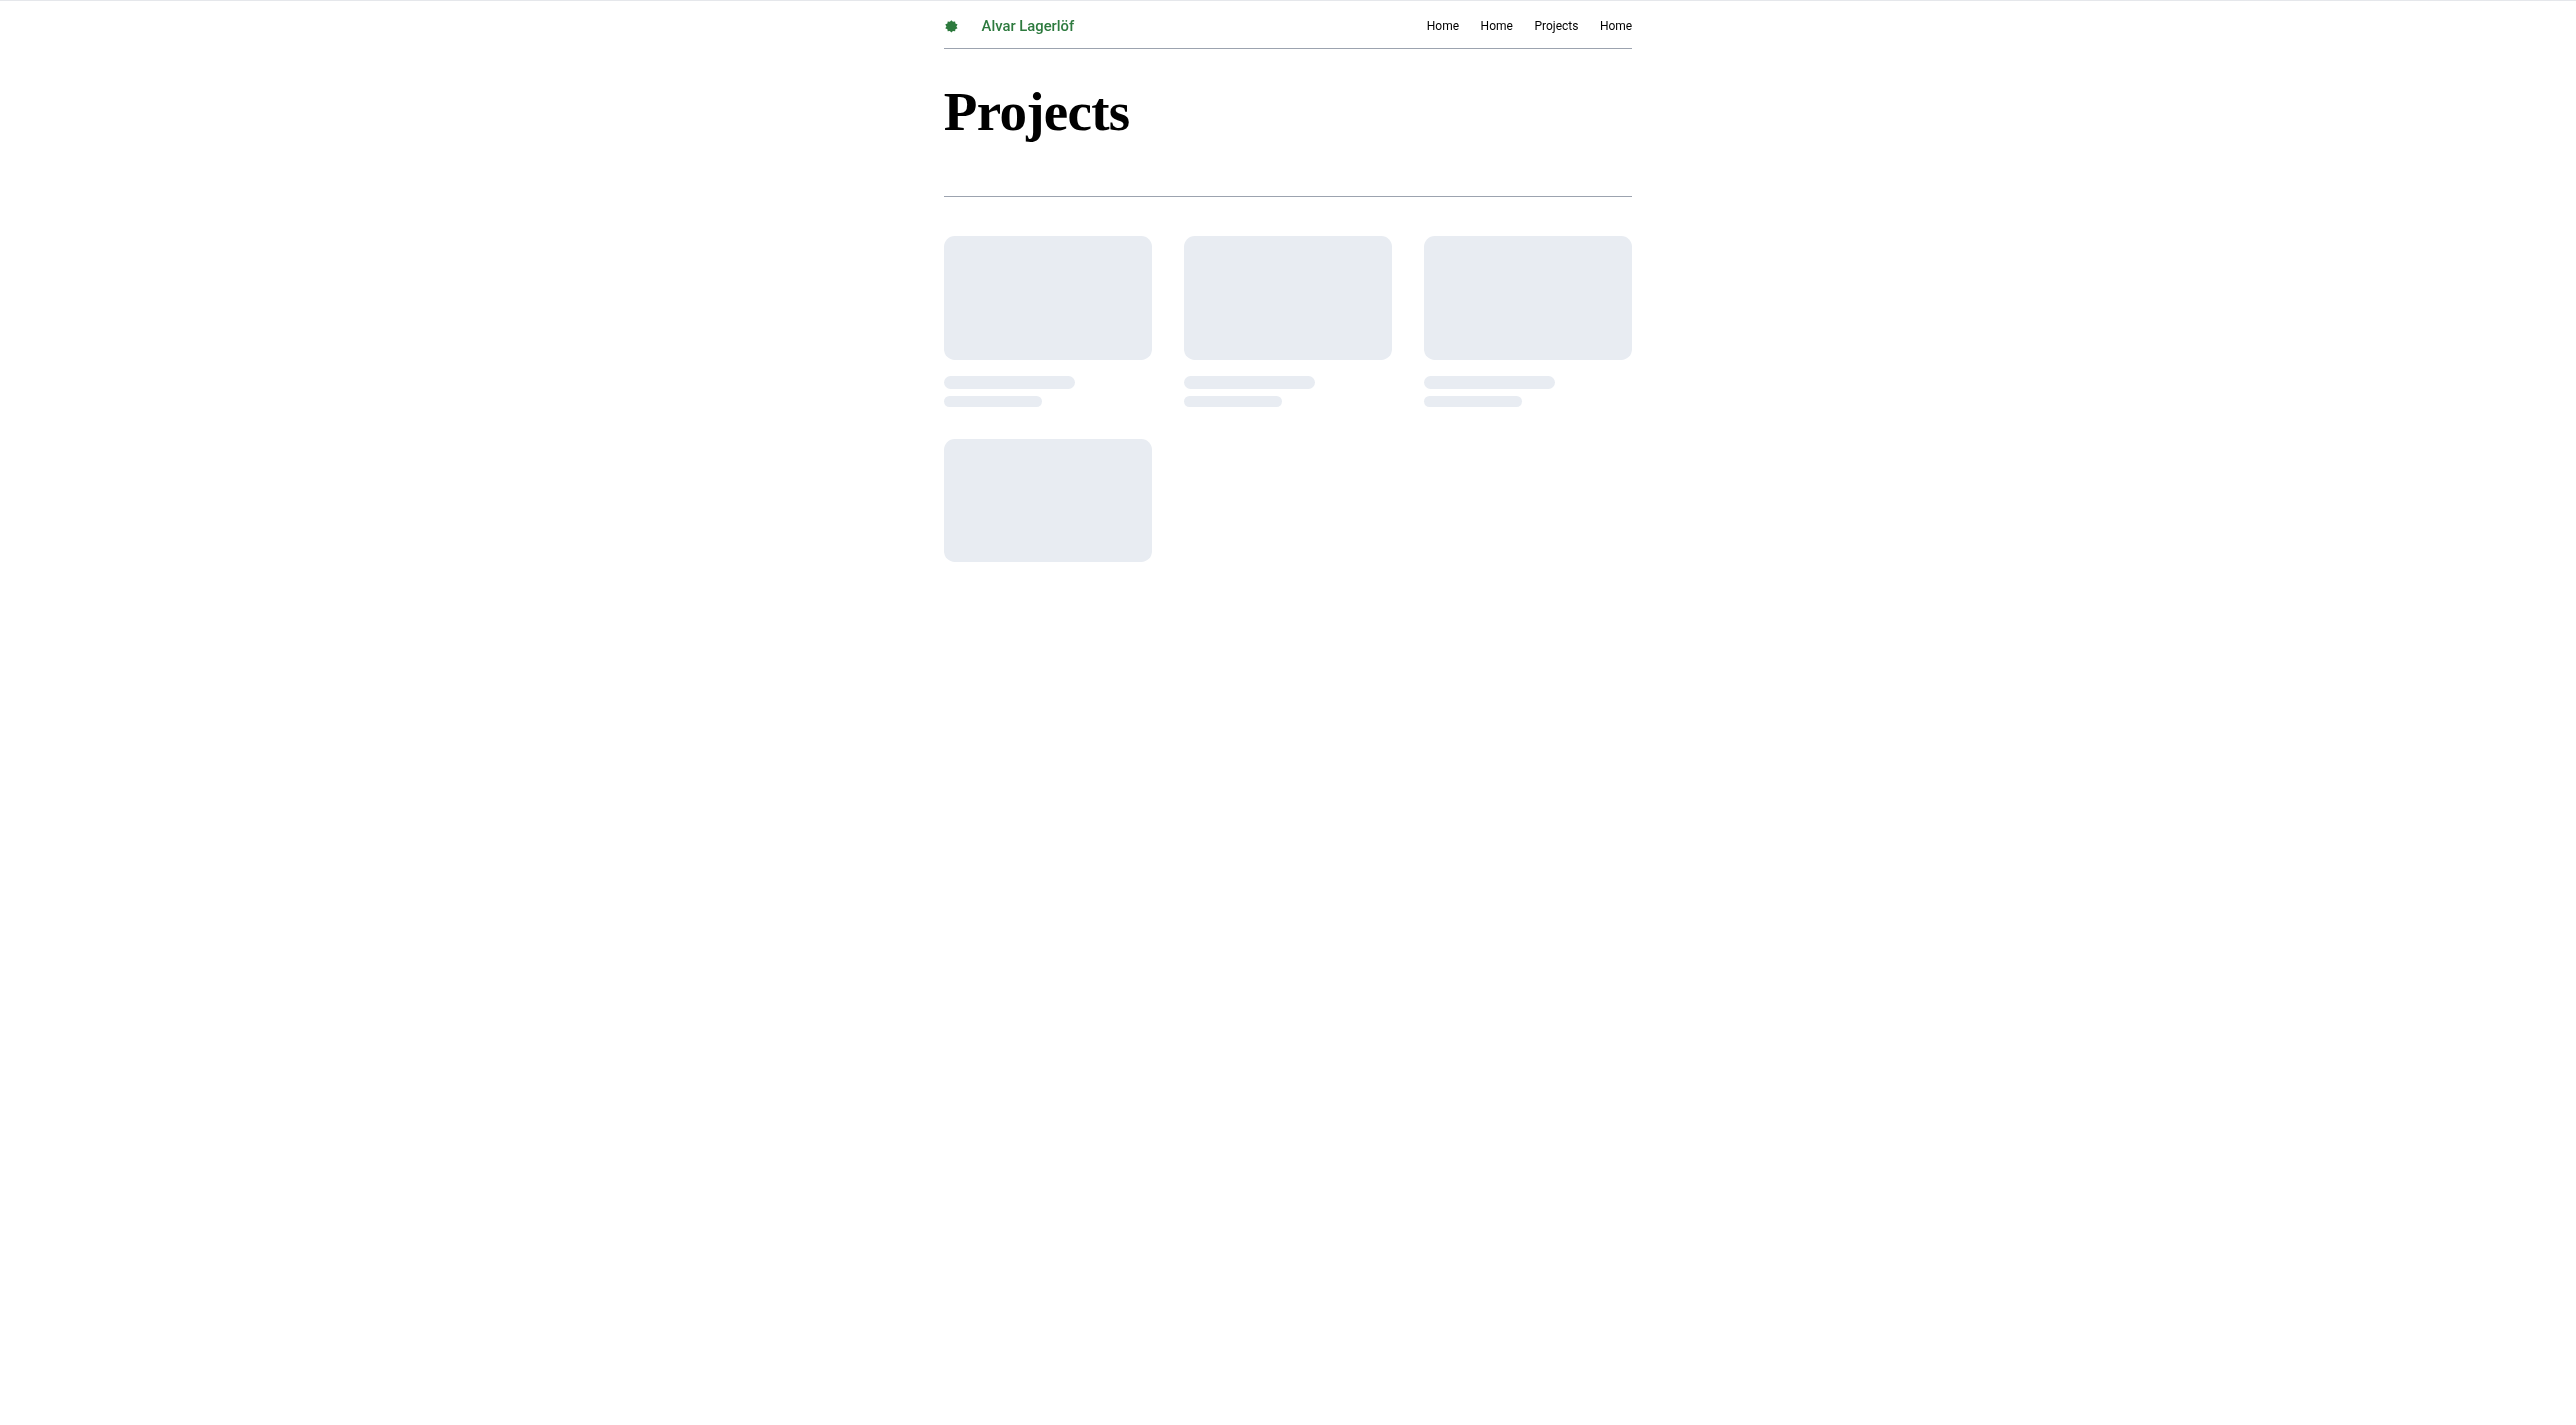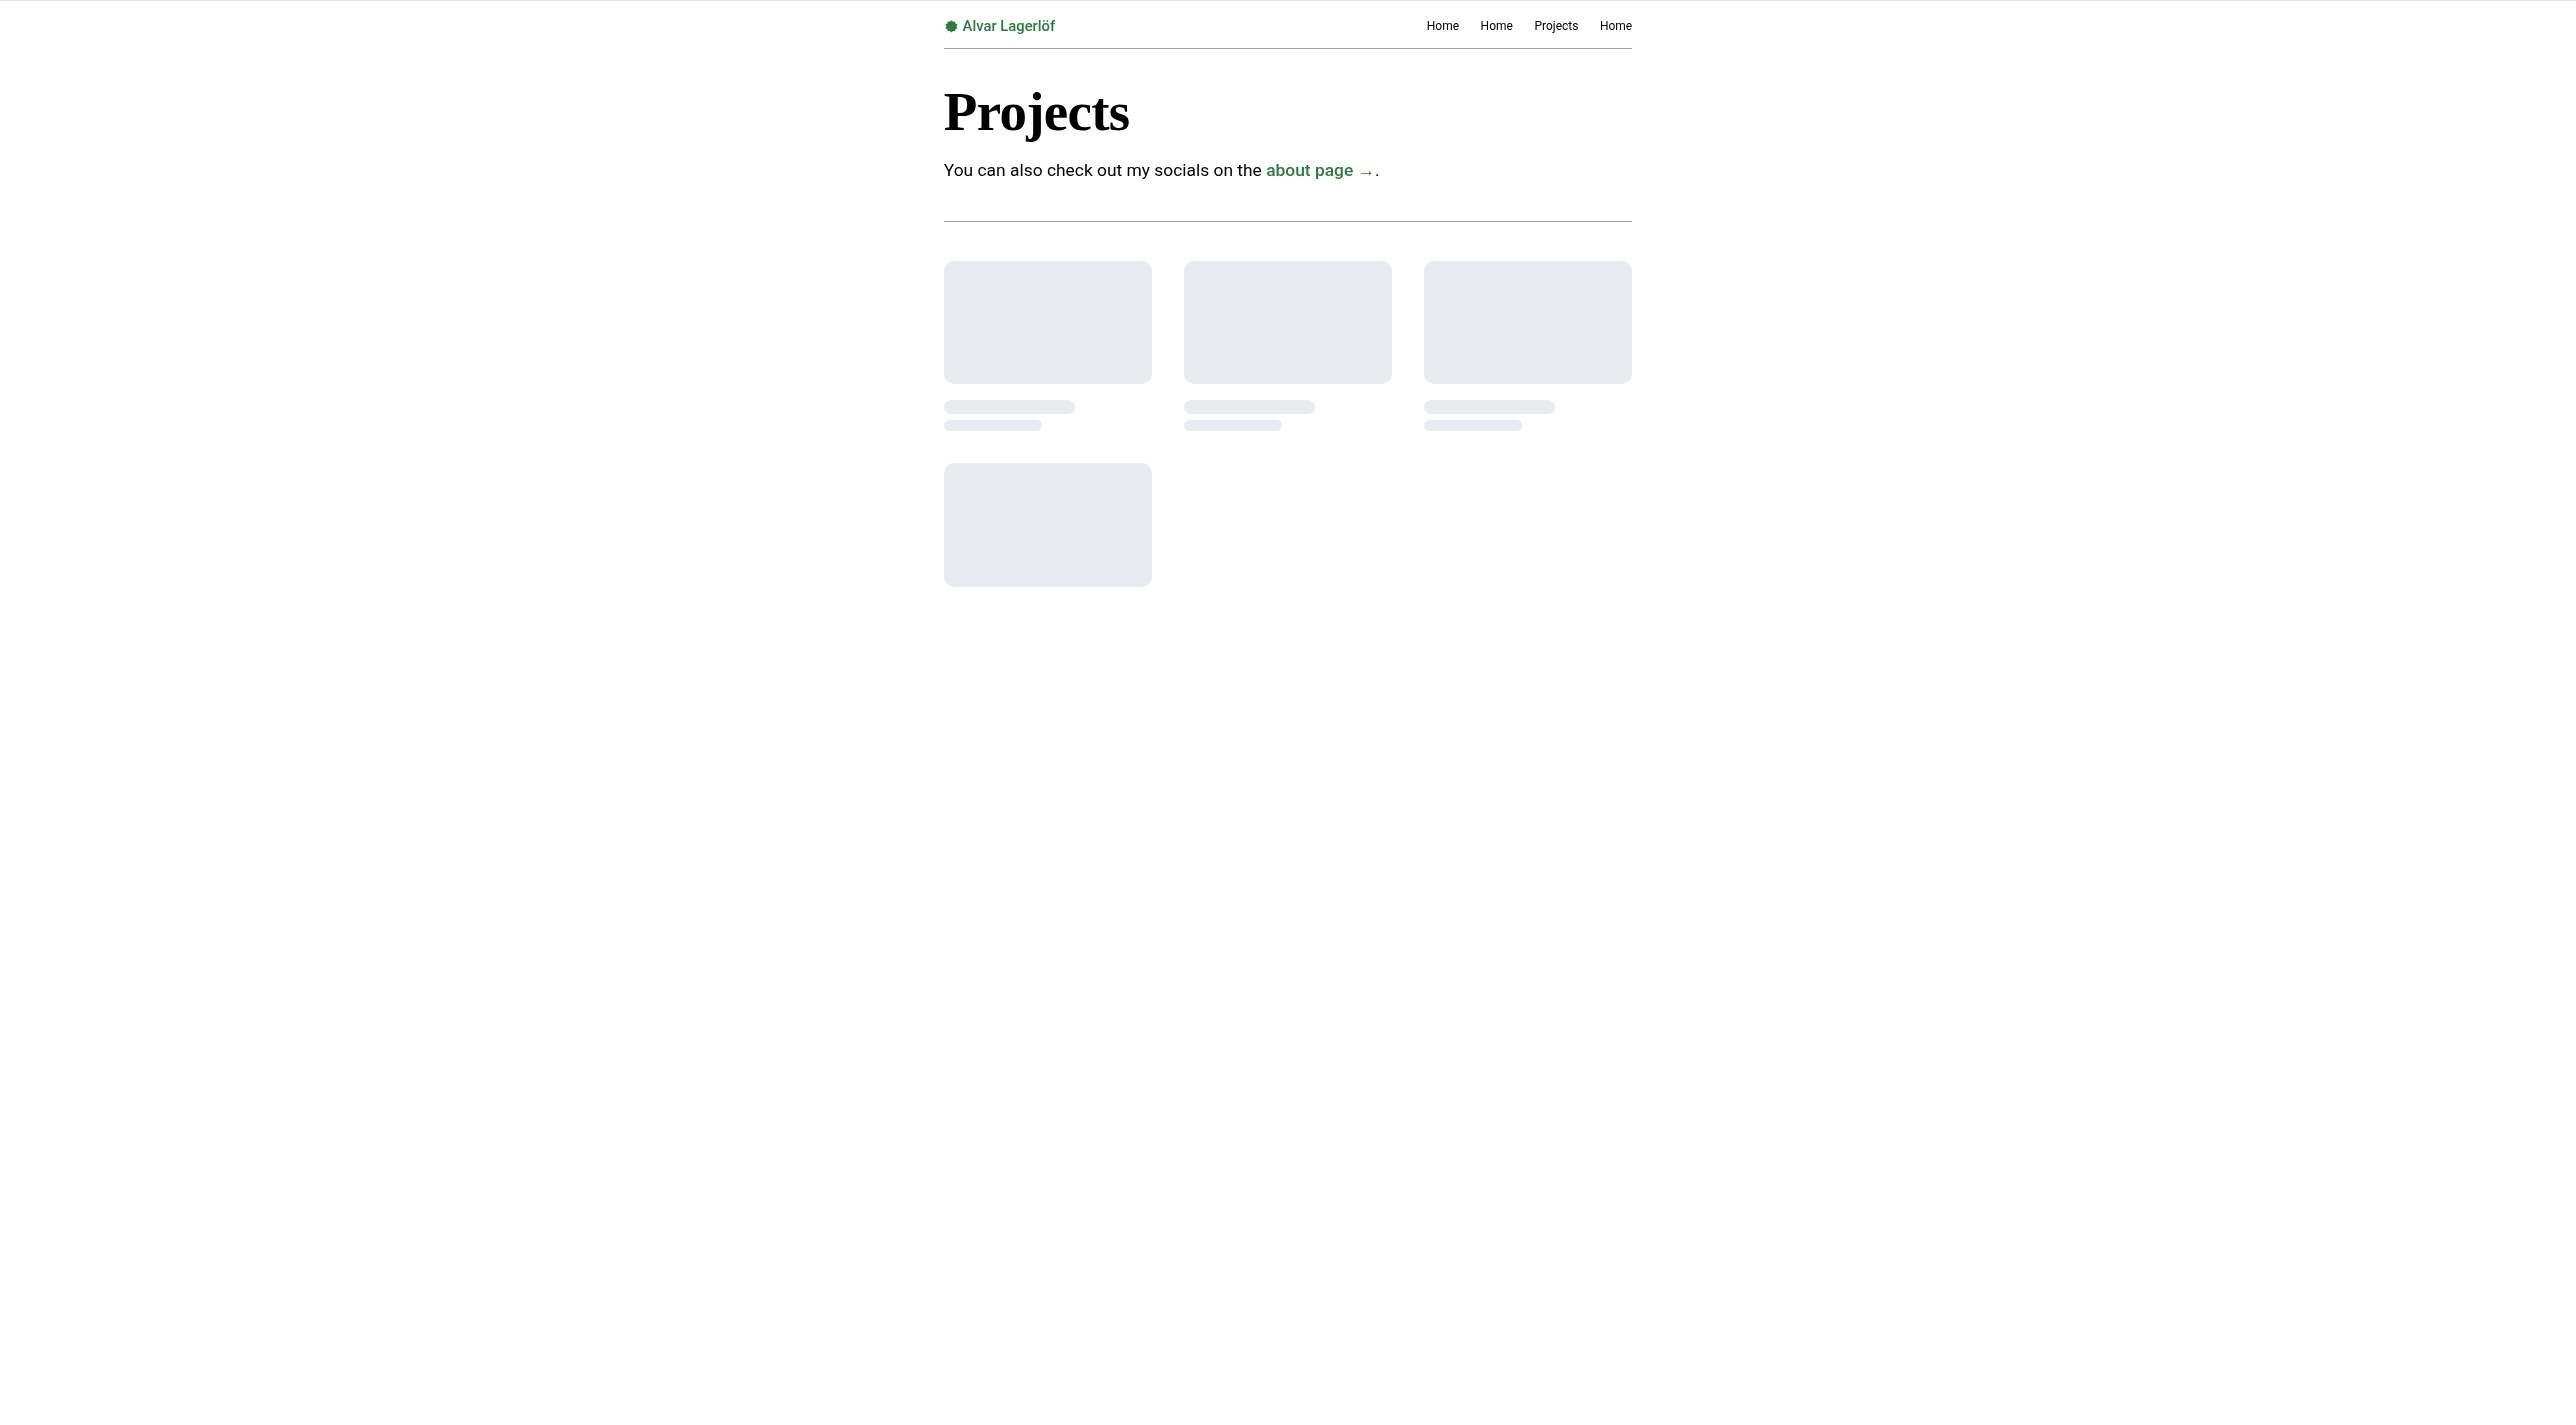--- a/index.html
+++ b/index.html
@@ -25,21 +25,21 @@
       display: flex;
       justify-content: space-between;
       align-items: center;
       padding: 16px 0 13.4px 0;
       border-bottom: 0.7px solid #9ca3af;
     }
     
     .brand {
       display: flex;
       align-items: center;
-      gap: 4px;
+      gap: 23px;
       text-decoration: none;
     }
     
     .logo-icon {
       width: 14.8px;
       height: 14.8px;
       color: #2d7a3e;
       flex-shrink: 0;
     }
     
@@ -139,23 +139,20 @@
     <nav>
       <a href="#">Home</a>
       <a href="#">Home</a>
       <a href="#">Projects</a>
       <a href="#">Home</a>
     </nav>
   </header>
 
   <section class="page-header">
     <h1 class="page-title">Projects</h1>
-    <p class="page-subtitle">
-      <span>You can also check out my socials on the </span><a href="#" class="about-link">about page →</a><span>.</span>
-    </p>
   </section>
 
   <section class="projects-grid">
     <div class="project-card">
       <div class="project-image"></div>
       <div class="skeleton-line-1"></div>
       <div class="skeleton-line-2"></div>
     </div>
     <div class="project-card">
       <div class="project-image"></div>

